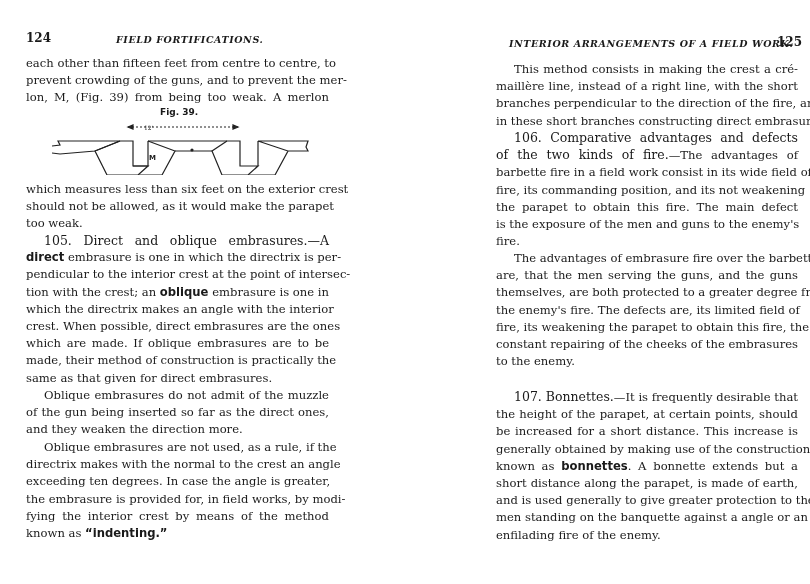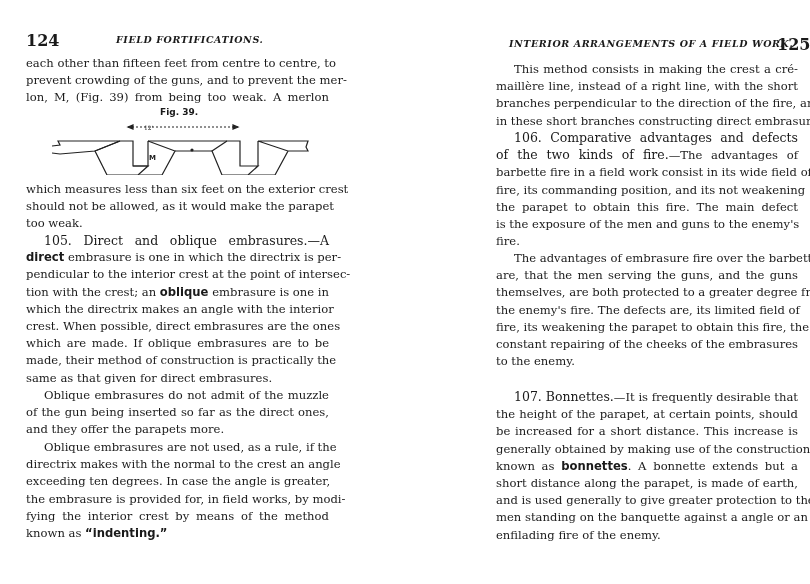--- a/index.html
+++ b/index.html
@@ -3,21 +3,21 @@
 <meta charset="utf-8">
 <style>
   html, body { margin: 0; padding: 0; }
   body {
     width: 810px; height: 584px; background: #ffffff; position: relative; overflow: hidden;
     font-family: "DejaVu Serif", serif; color: #1a1a1a;
   }
   .page { position: absolute; top: 0; height: 584px; }
   .page.left { left: 0; width: 405px; }
   .page.right { left: 405px; width: 405px; }
-  .pnum { position: absolute; font-size: 16px; font-weight: bold; }
+  .pnum { position: absolute; font-size: 12px; font-weight: bold; }
   .rtitle { position: absolute; font-style: italic; font-weight: bold; font-size: 9.5px; letter-spacing: 0.6px; }
   .block { position: absolute; font-size: 11.6px; line-height: 17.2px; text-align: justify; }
   .line { display: block; white-space: nowrap; text-align-last: justify; }
   .line.last { text-align-last: left; }
   .indent { padding-left: 18px; }
   .bold { font-weight: bold; font-family: "DejaVu Sans", sans-serif; }
   .sec { font-weight: normal; }
   .fig-caption { position: absolute; left: 160px; top: 107px; font-family: "DejaVu Sans", sans-serif; font-weight: bold; font-size: 9px; }
   .fig-svg { position: absolute; left: 50px; top: 123px; }
 </style>
@@ -70,21 +70,21 @@
     <span class="line">which the directrix makes an angle with the interior</span>
     <span class="line">crest. When possible, direct embrasures are the ones</span>
     <span class="line">which are made. If oblique embrasures are to be</span>
     <span class="line">made, their method of construction is practically the</span>
     <span class="line last">same as that given for direct embrasures.</span>
   </div>
 
   <div class="block" style="left:26px; top:387px; width:303px;">
     <span class="line indent">Oblique embrasures do not admit of the muzzle</span>
     <span class="line">of the gun being inserted so far as the direct ones,</span>
-    <span class="line last">and they offer the parapets more.</span>
+    <span class="line last">and they weaken the direction more.</span>
   </div>
 
   <div class="block" style="left:26px; top:439px; width:303px;">
     <span class="line indent">Oblique embrasures are not used, as a rule, if the</span>
     <span class="line">directrix makes with the normal to the crest an angle</span>
     <span class="line">exceeding ten degrees. In case the angle is greater,</span>
     <span class="line">the embrasure is provided for, in field works, by modi-</span>
     <span class="line">fying the interior crest by means of the method</span>
     <span class="line last"><span>known as </span><span class="bold">“indenting.”</span></span>
   </div>

